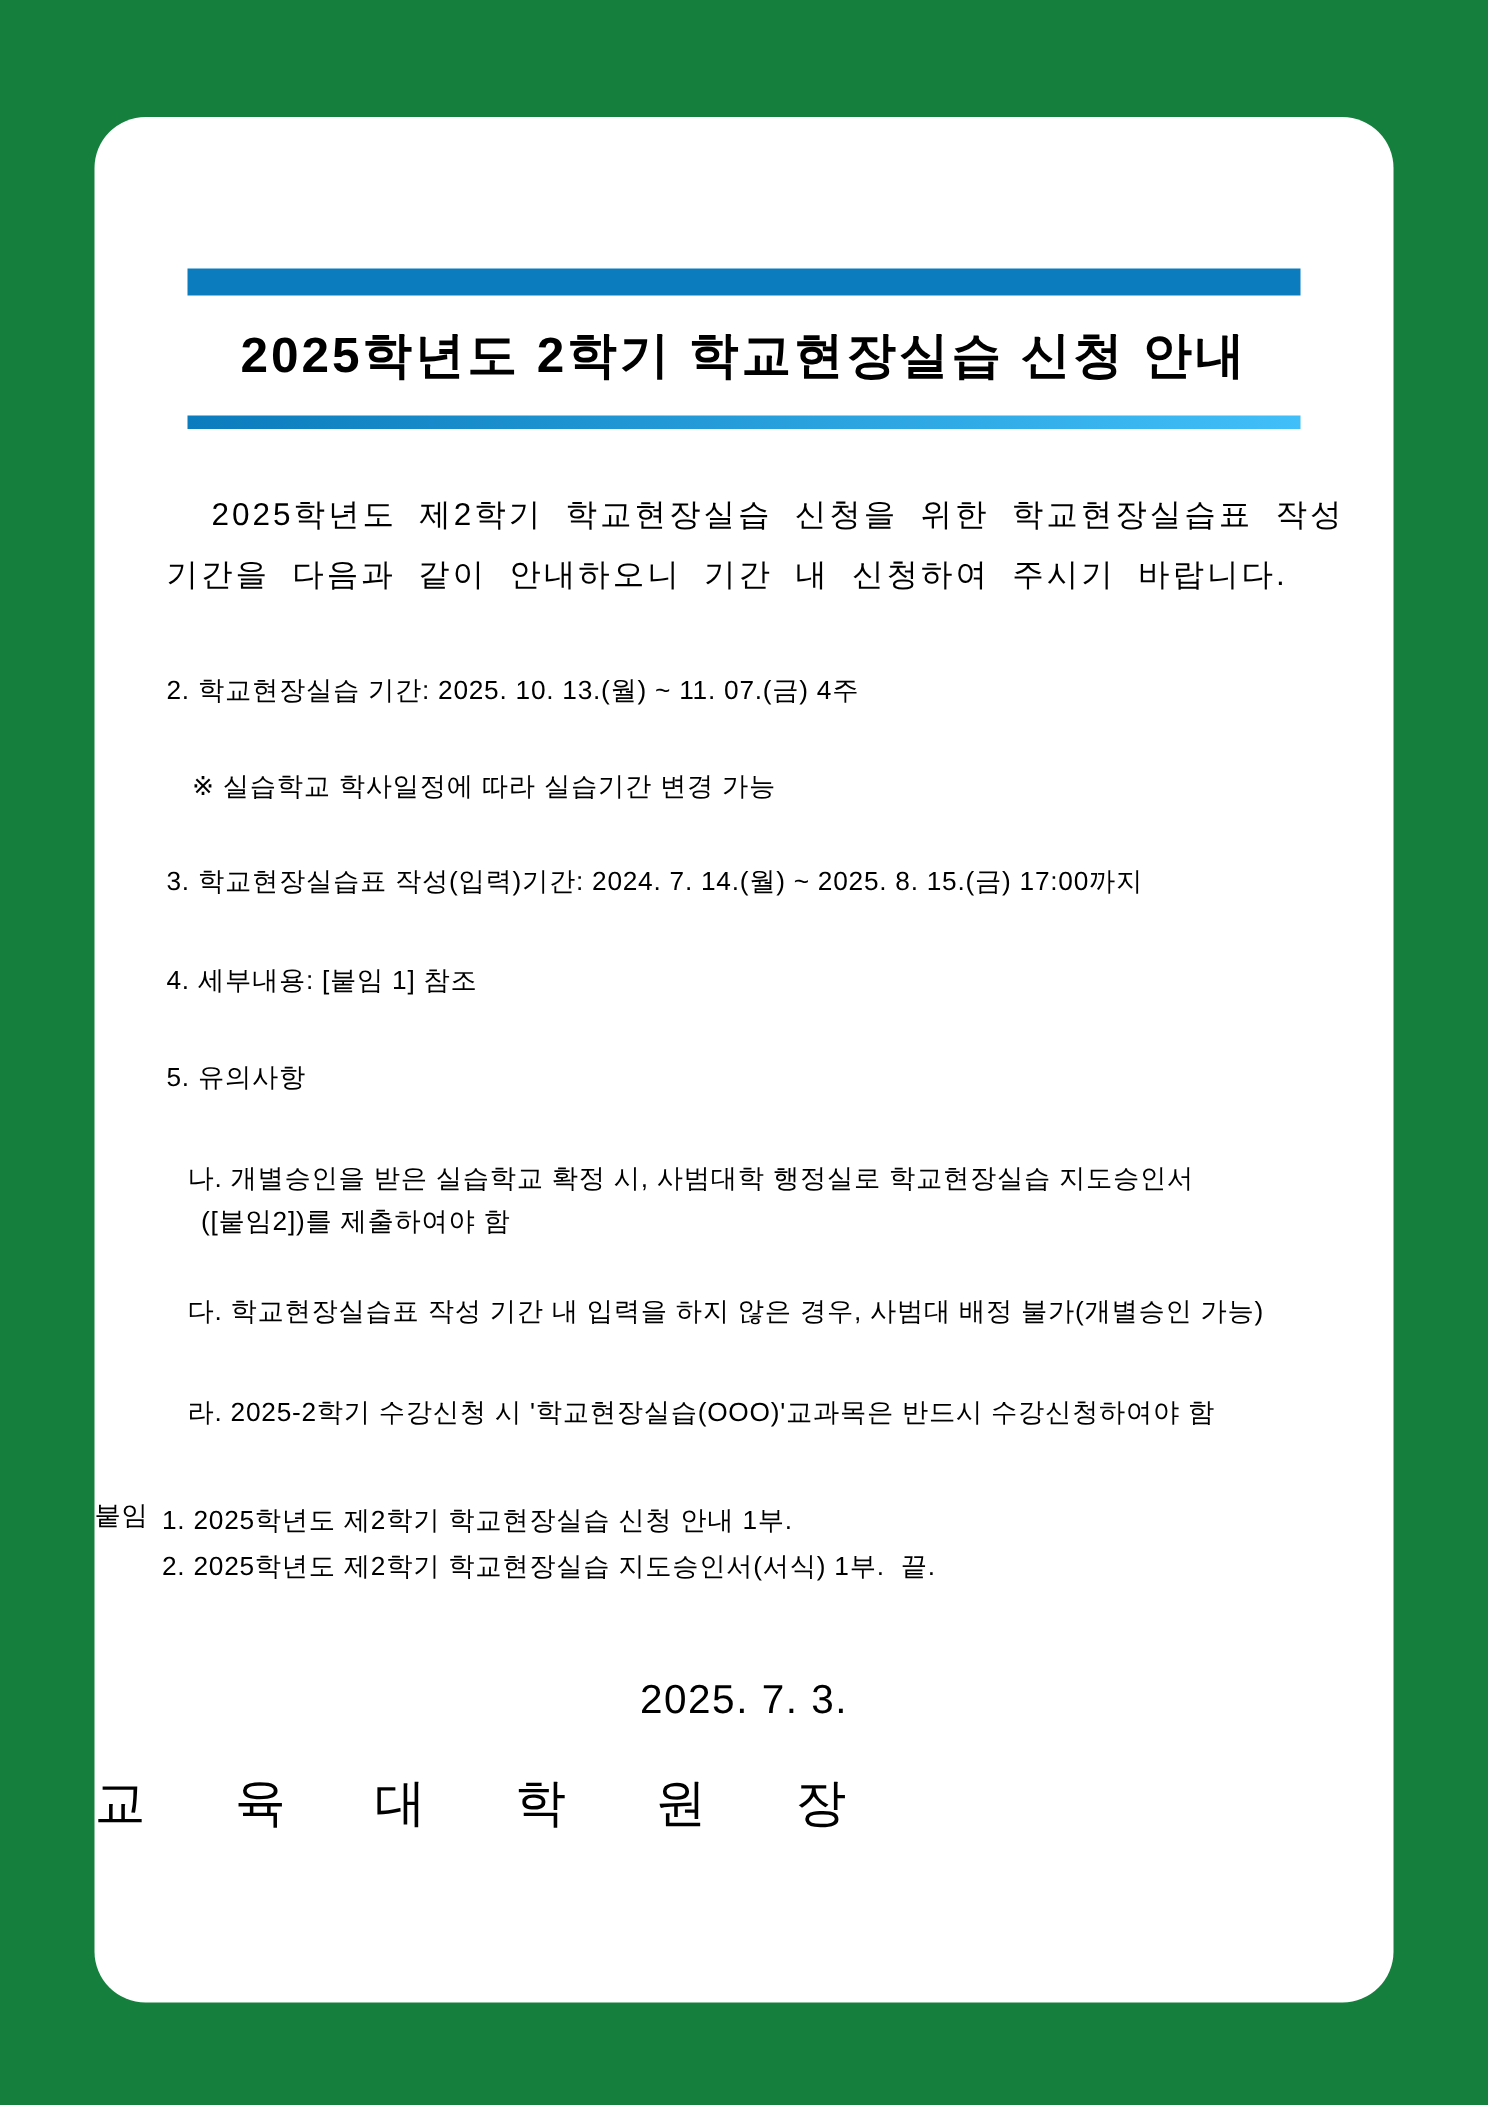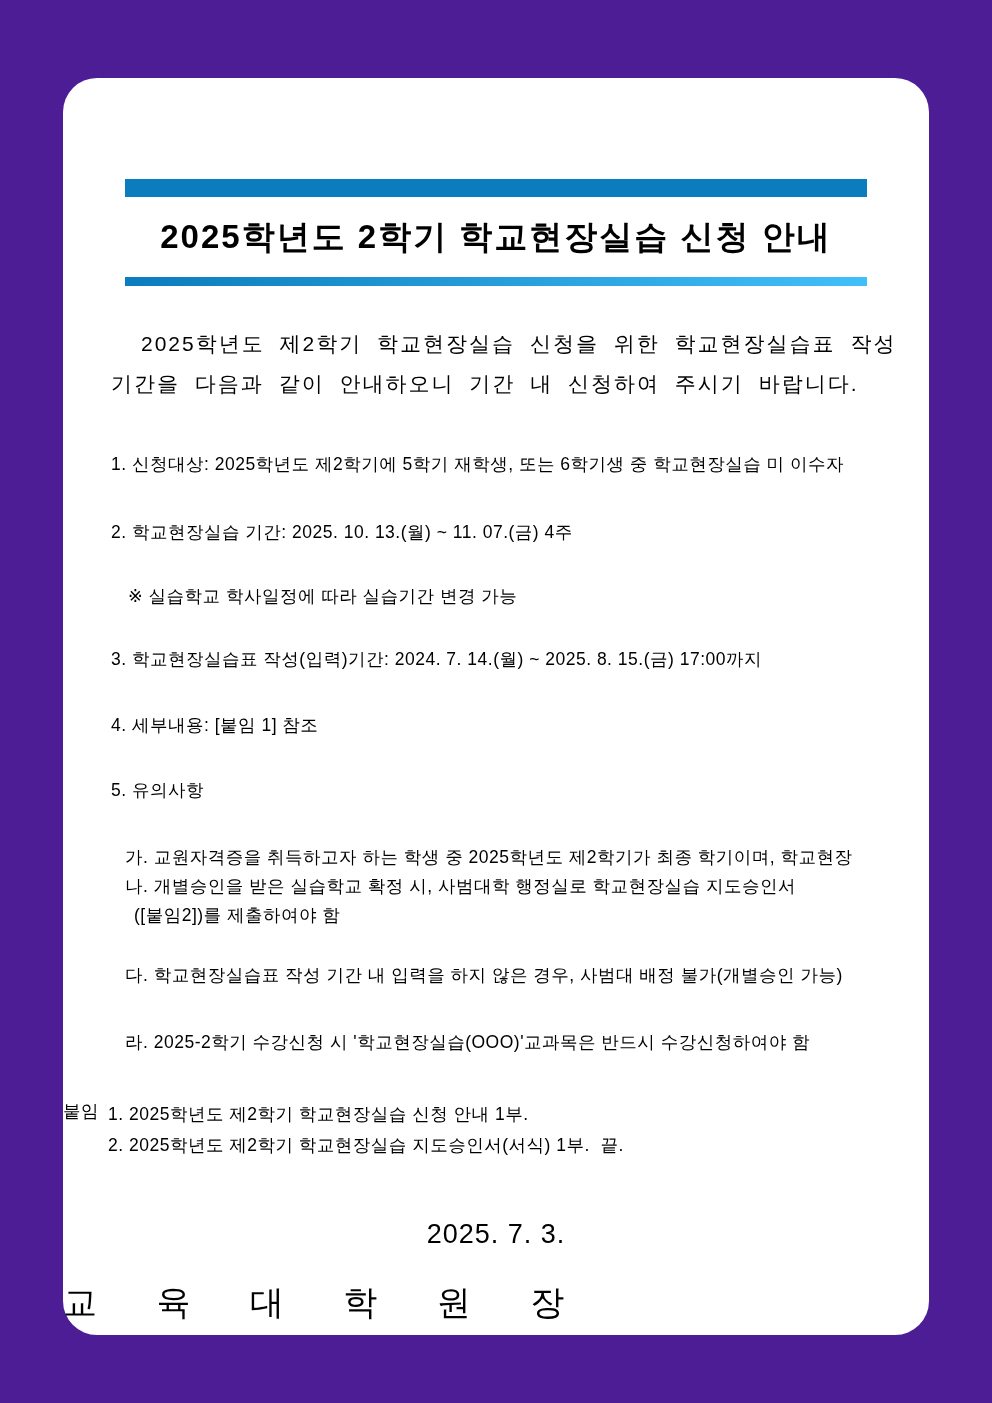--- a/index.html
+++ b/index.html
@@ -7,21 +7,21 @@
     padding: 0;
     width: 992px;
     height: 1403px;
     font-family: "Liberation Sans", "DejaVu Sans", sans-serif;
     color: #000000;
   }
   .page {
     position: relative;
     width: 992px;
     height: 1403px;
-    background: #4c1d95;
+    background: #15803d;
     overflow: hidden;
   }
   .card {
     position: absolute;
     left: 63px;
     top: 78px;
     width: 866px;
     height: 1257px;
     background: #ffffff;
     border-radius: 34px;
@@ -111,29 +111,27 @@
       <div class="title">2025학년도 2학기 학교현장실습 신청 안내</div>
       <div class="bar-gradient"></div>
     </div>
 
     <div class="body-text">
       <div class="intro">
         <div class="l1">2025학년도 제2학기 학교현장실습 신청을 위한 학교현장실습표 작성</div>
         <div class="l2">기간을 다음과 같이 안내하오니 기간 내 신청하여 주시기 바랍니다.</div>
       </div>
 
-      <div class="item item-1">1. 신청대상: 2025학년도 제2학기에 5학기 재학생, 또는 6학기생 중 학교현장실습 미 이수자</div>
       <div class="item item-2">2. 학교현장실습 기간: 2025. 10. 13.(월) ~ 11. 07.(금) 4주</div>
       <div class="item note">※ 실습학교 학사일정에 따라 실습기간 변경 가능</div>
       <div class="item item-3">3. 학교현장실습표 작성(입력)기간: 2024. 7. 14.(월) ~ 2025. 8. 15.(금) 17:00까지</div>
       <div class="item item-4">4. 세부내용: [붙임 1] 참조</div>
       <div class="item item-5">5. 유의사항</div>
 
       <div class="sub sub-ga">
-        <div>가. 교원자격증을 취득하고자 하는 학생 중 2025학년도 제2학기가 최종 학기이며, 학교현장</div>
       </div>
 
       <div class="sub sub-na">
         <div>나. 개별승인을 받은 실습학교 확정 시, 사범대학 행정실로 학교현장실습 지도승인서</div>
         <div class="cont">([붙임2])를 제출하여야 함</div>
       </div>
 
       <div class="sub sub-da">다. 학교현장실습표 작성 기간 내 입력을 하지 않은 경우, 사범대 배정 불가(개별승인 가능)</div>
       <div class="sub sub-ra">라. 2025-2학기 수강신청 시 '학교현장실습(OOO)'교과목은 반드시 수강신청하여야 함</div>
     </div>

